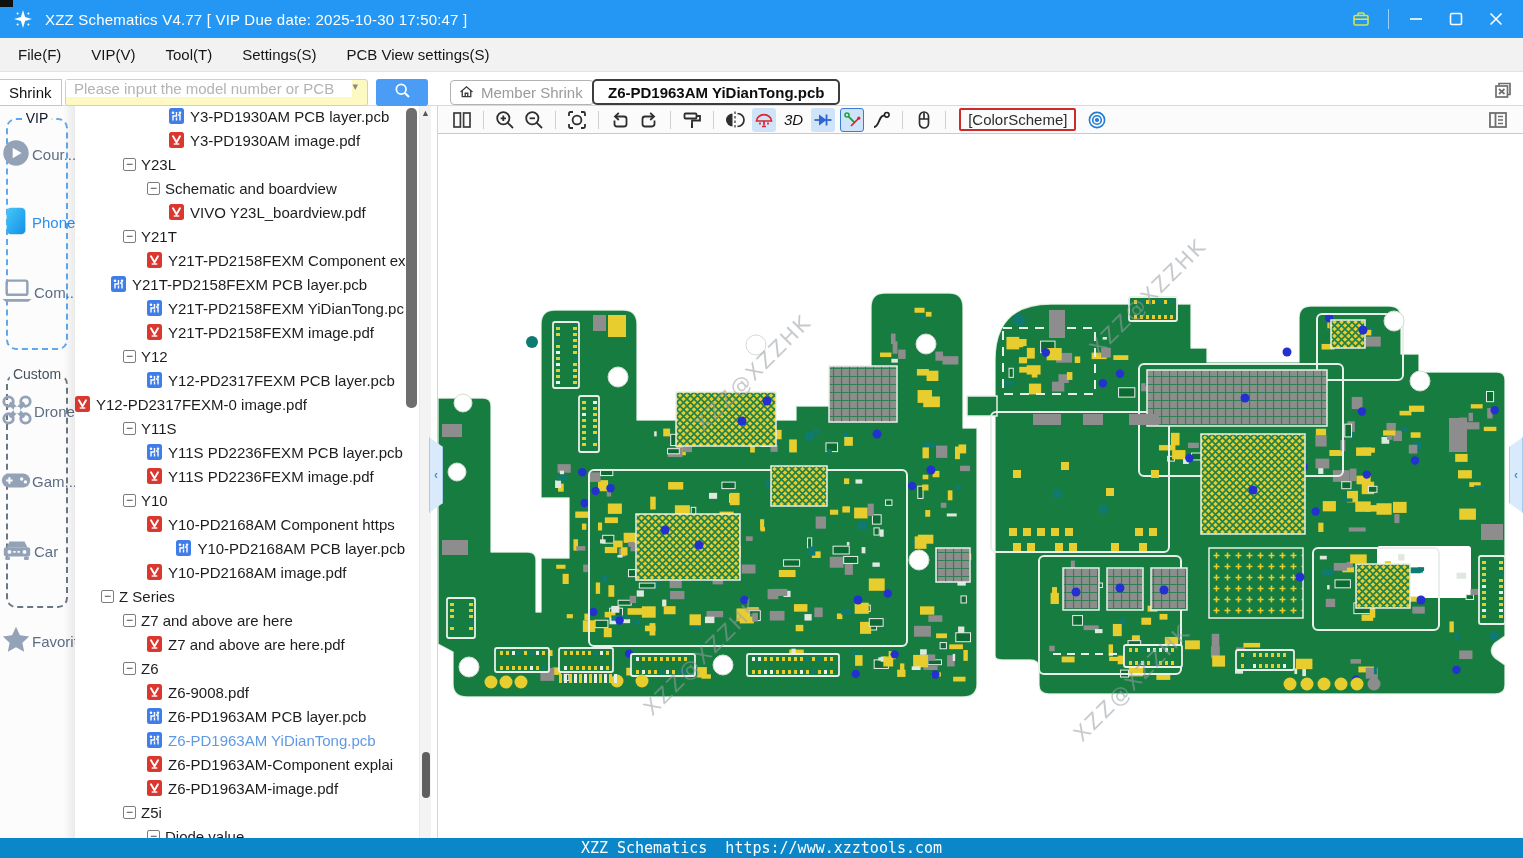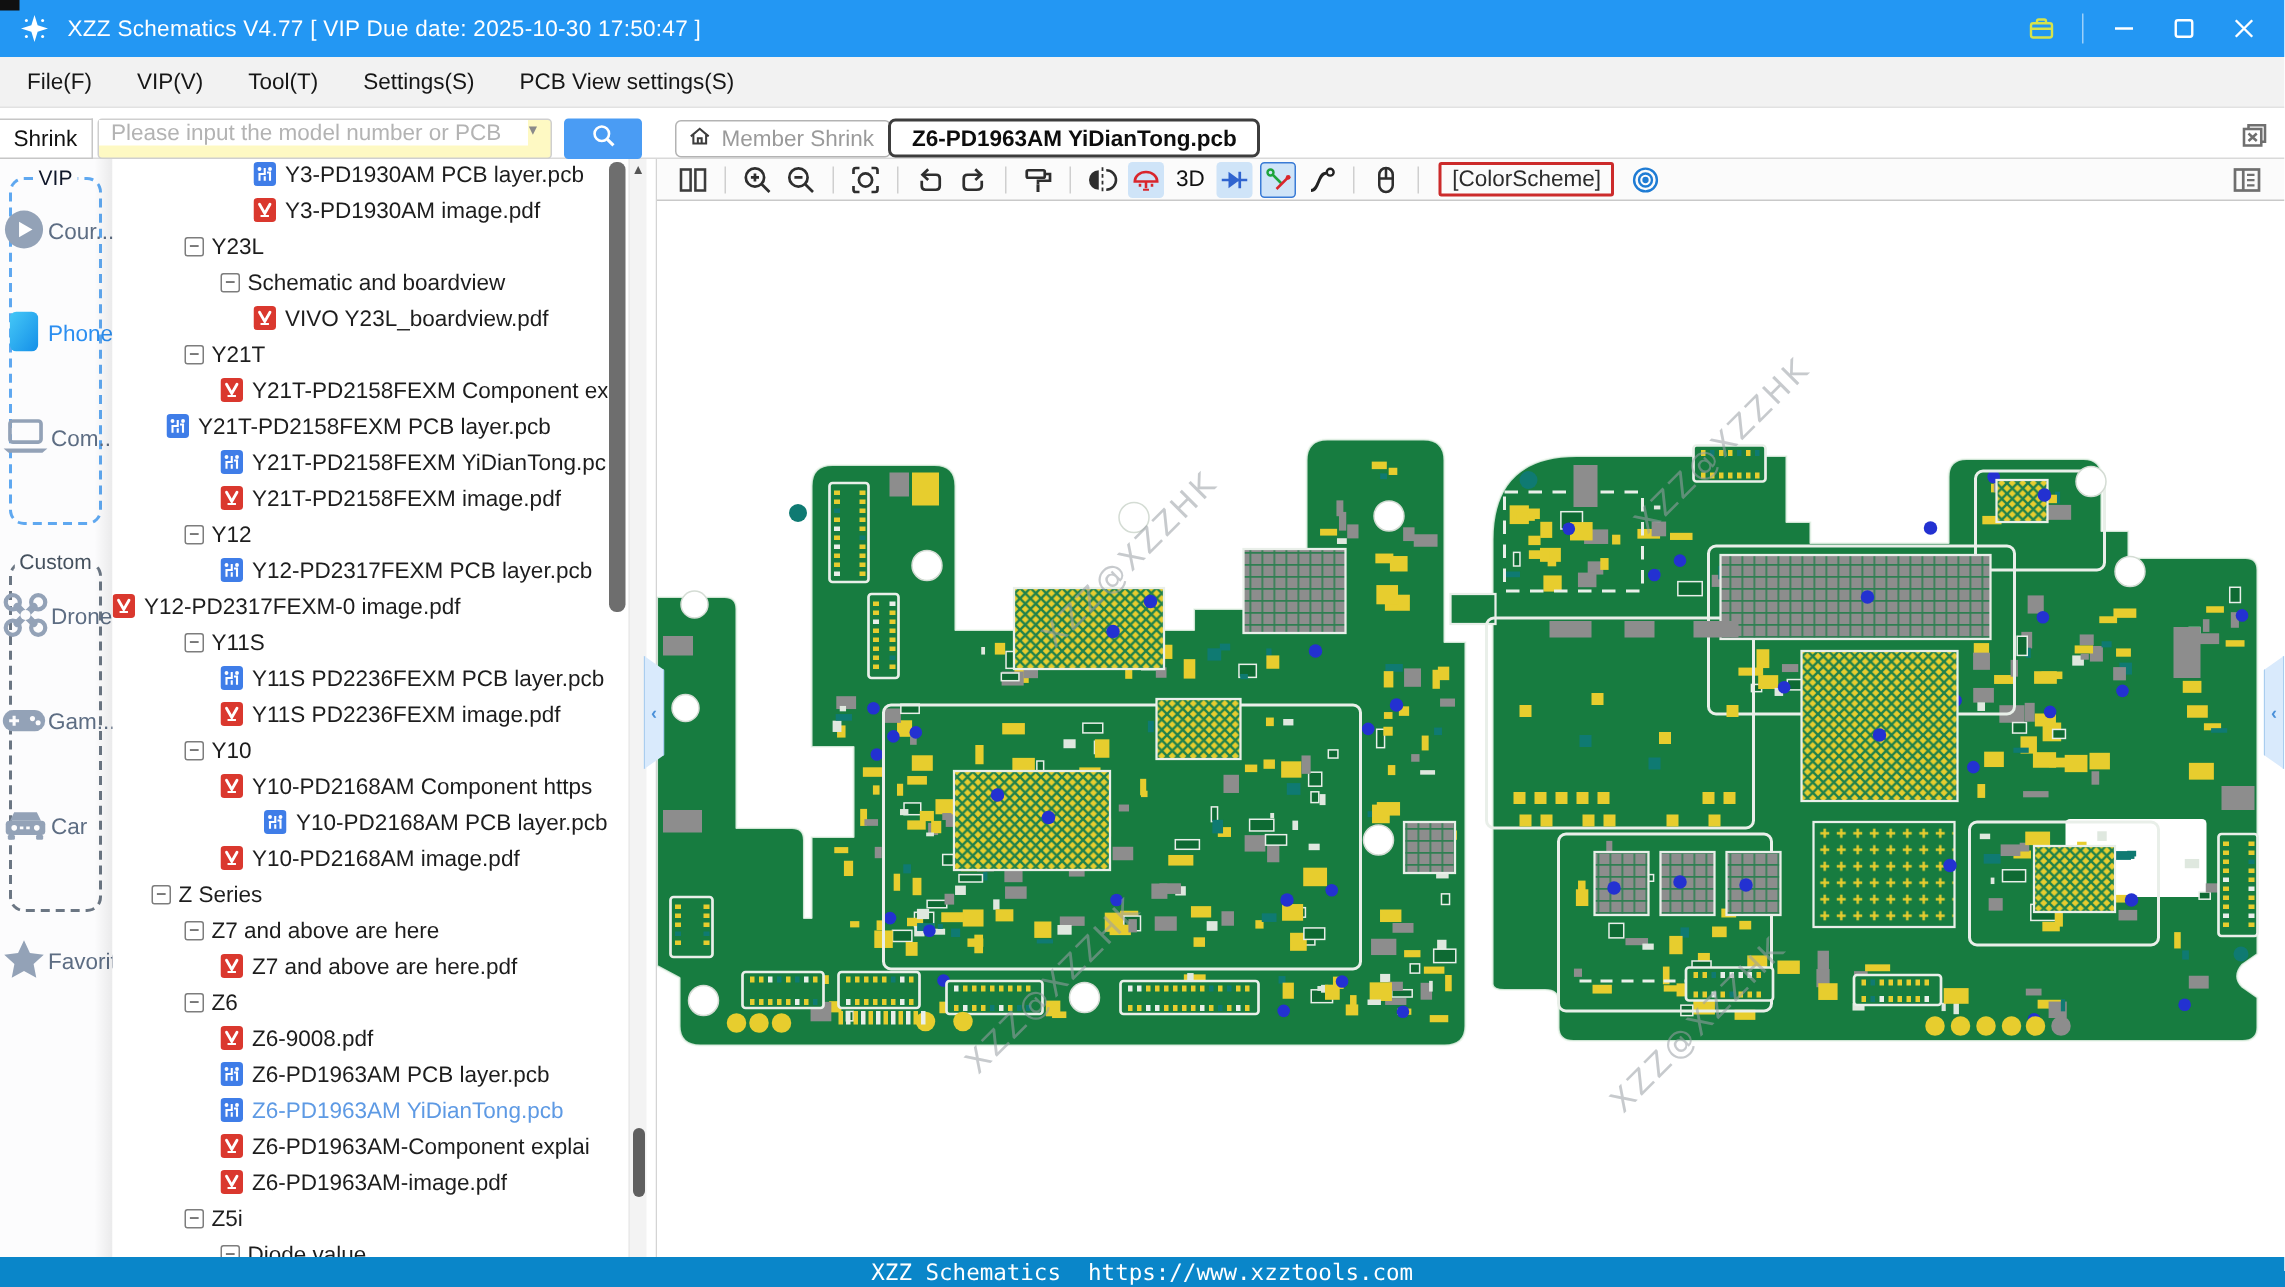--- a/index.html
+++ b/index.html
@@ -61,21 +61,21 @@
   .vdivider { width:1px; height:100%; background:#d4d4d4; flex:0 0 auto; }
 
   
   .viewer { position:relative; flex:1; height:100%; background:#fff; }
   .vtoolbar { position:absolute; left:0; top:0; width:100%; height:28px; background:#fbfbfb; border-bottom:1px solid #c9c9c9; display:flex; align-items:center; padding-left:12px; gap:5px; }
   .tool { width:24px; height:24px; border-radius:3px; display:flex; align-items:center; justify-content:center; cursor:pointer; }
   .tool svg { width:22px; height:22px; }
   .tool.selected { background:#cfe4f8; }
   .tool.outlined { border:1px solid #3a7bd5; }
   .tool-sep { width:1px; height:18px; background:#cfcfcf; margin:0 4px; }
-  .tool-text { font-size:15px; color:#111; padding:0 3px; cursor:pointer; }
+  .tool-text { font-size:15px; color:#111; padding:0 3px; cursor:pointer;font-style:italic; }
   .colorscheme { border:2px solid #cc2b2b; border-radius:2px; padding:1px 7px; font-size:15px; color:#2c2c2c; margin:0 4px; cursor:pointer; }
   .panel-list { position:absolute; right:14px; top:3px; width:22px; height:22px; cursor:pointer; }
   .canvas { position:absolute; left:0; top:28px; right:0; bottom:0; background:#fff; overflow:hidden; }
   .canvas svg.board { position:absolute; left:0; top:0; }
 
   .collapse-handle { position:absolute; width:14px; height:76px; background:#d9eafc; border:1px solid #a9cdef; display:flex; align-items:center; justify-content:center; font-size:12px; font-weight:bold; color:#4a90d9; cursor:pointer; z-index:5; }
   .handle-left  { left:429px; top:437px; clip-path:polygon(0 0,100% 13%,100% 87%,0 100%); }
   .handle-right { left:1509px; top:437px; clip-path:polygon(100% 0,0 13%,0 87%,100% 100%); }
 
   

